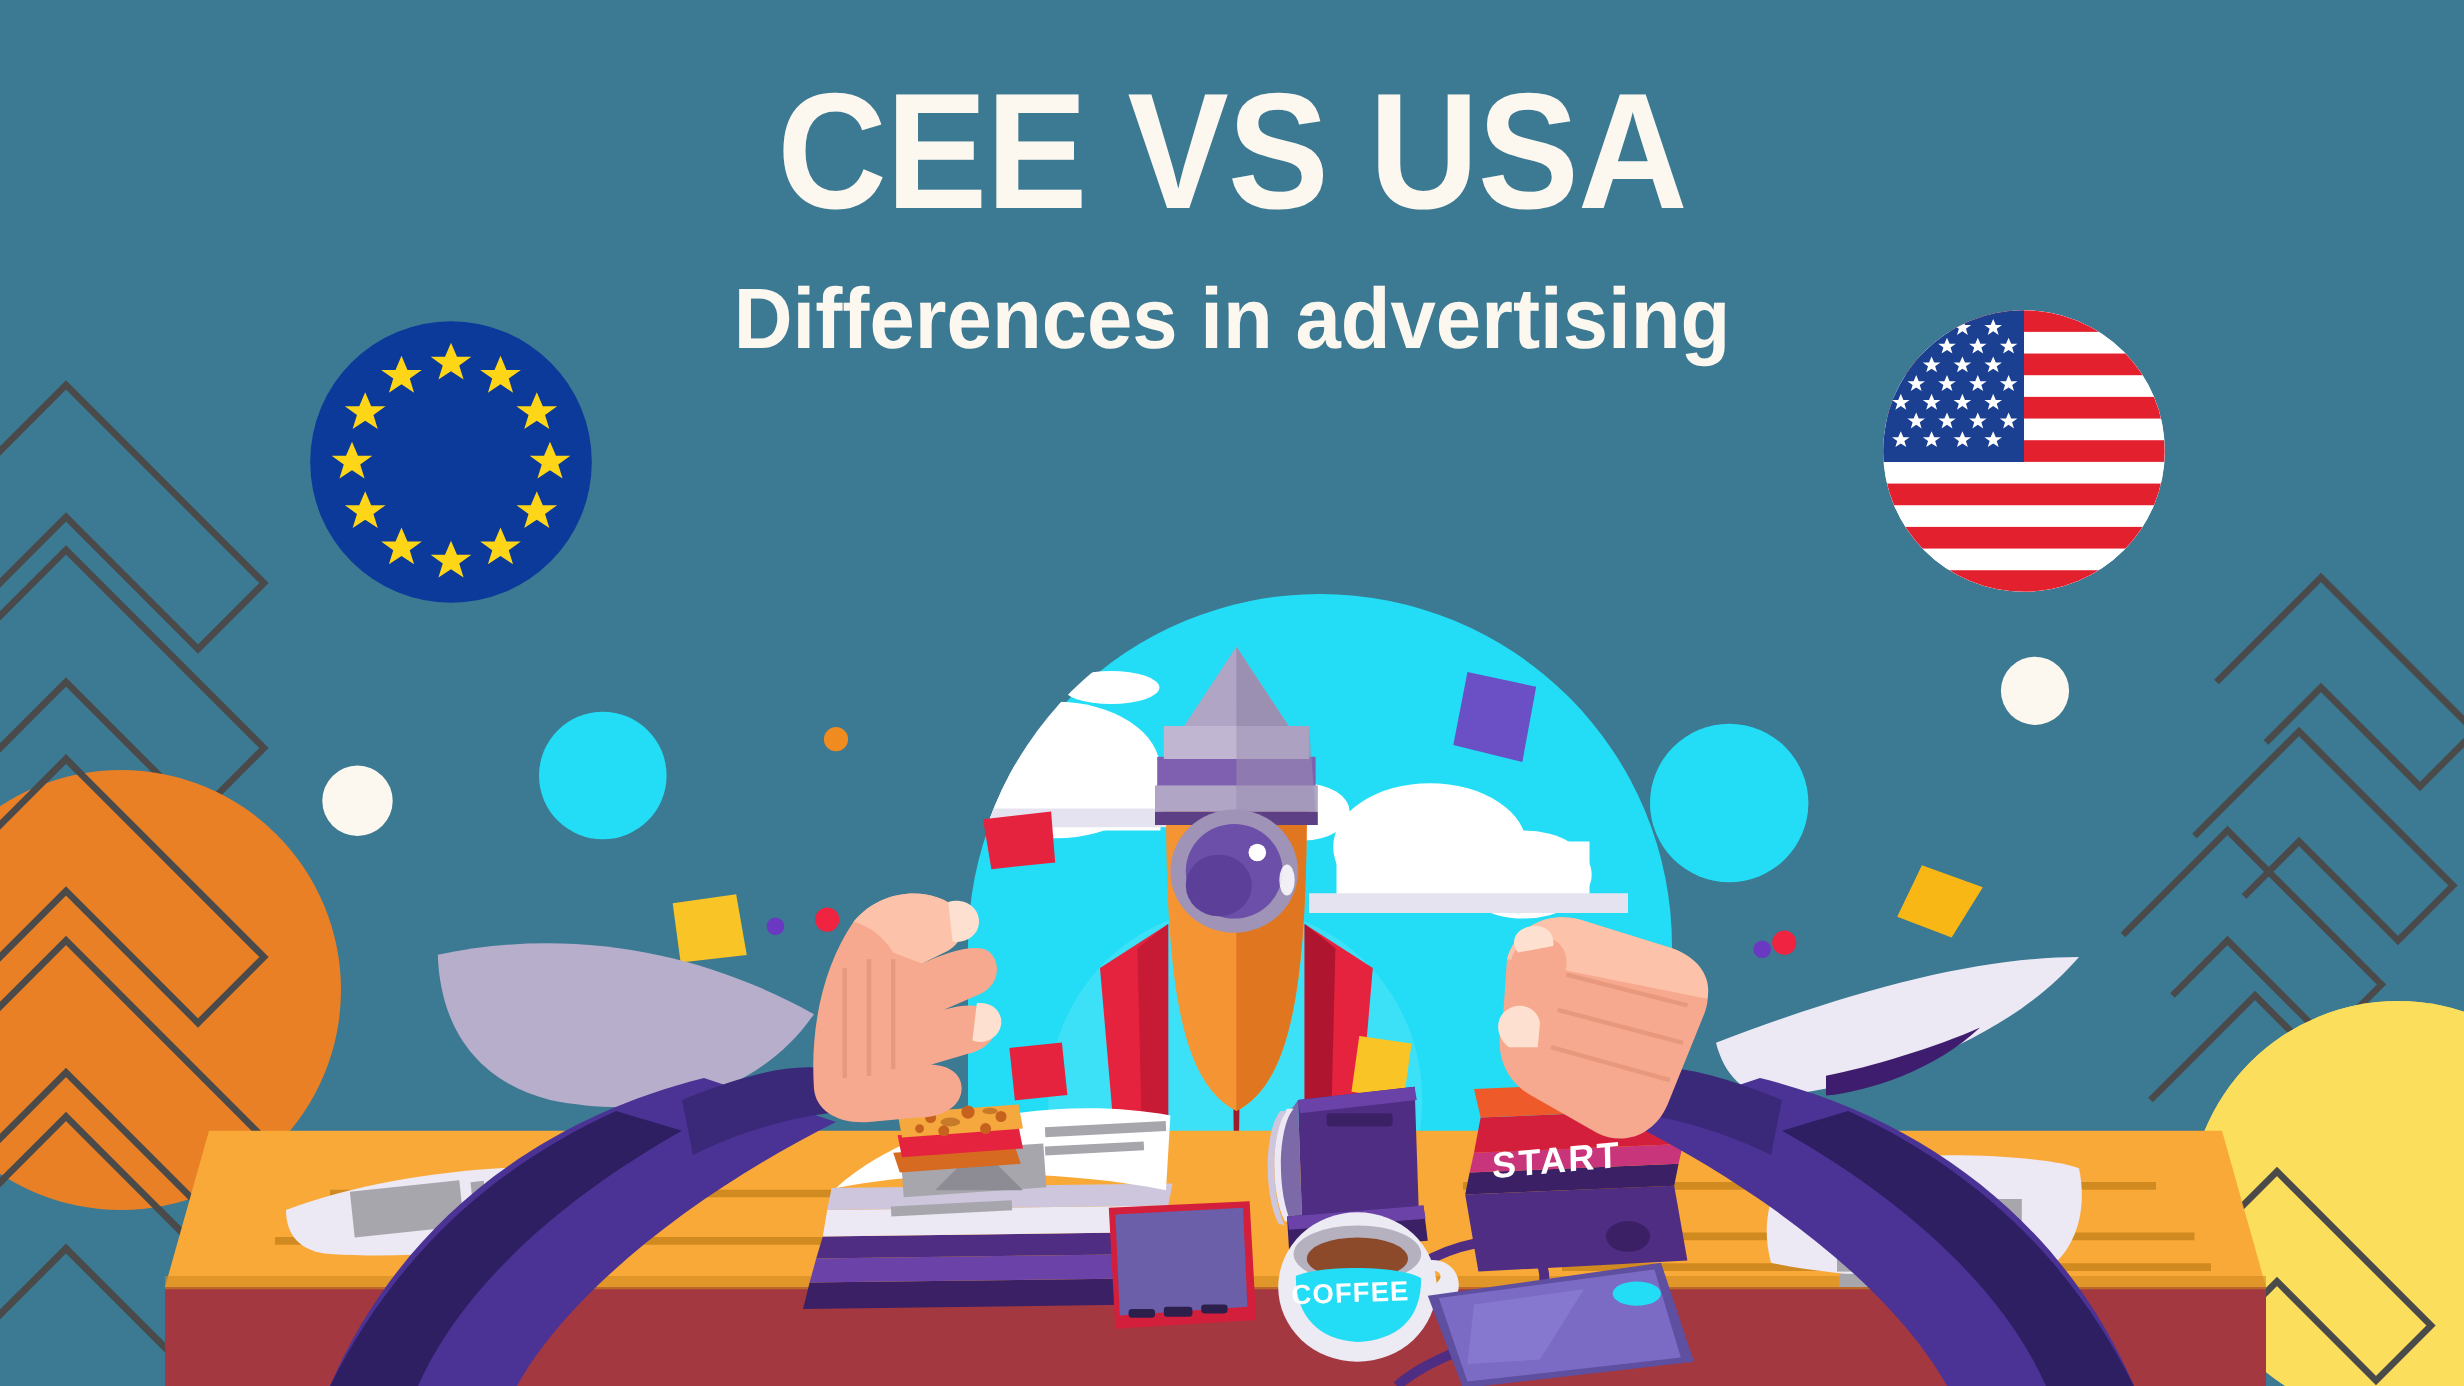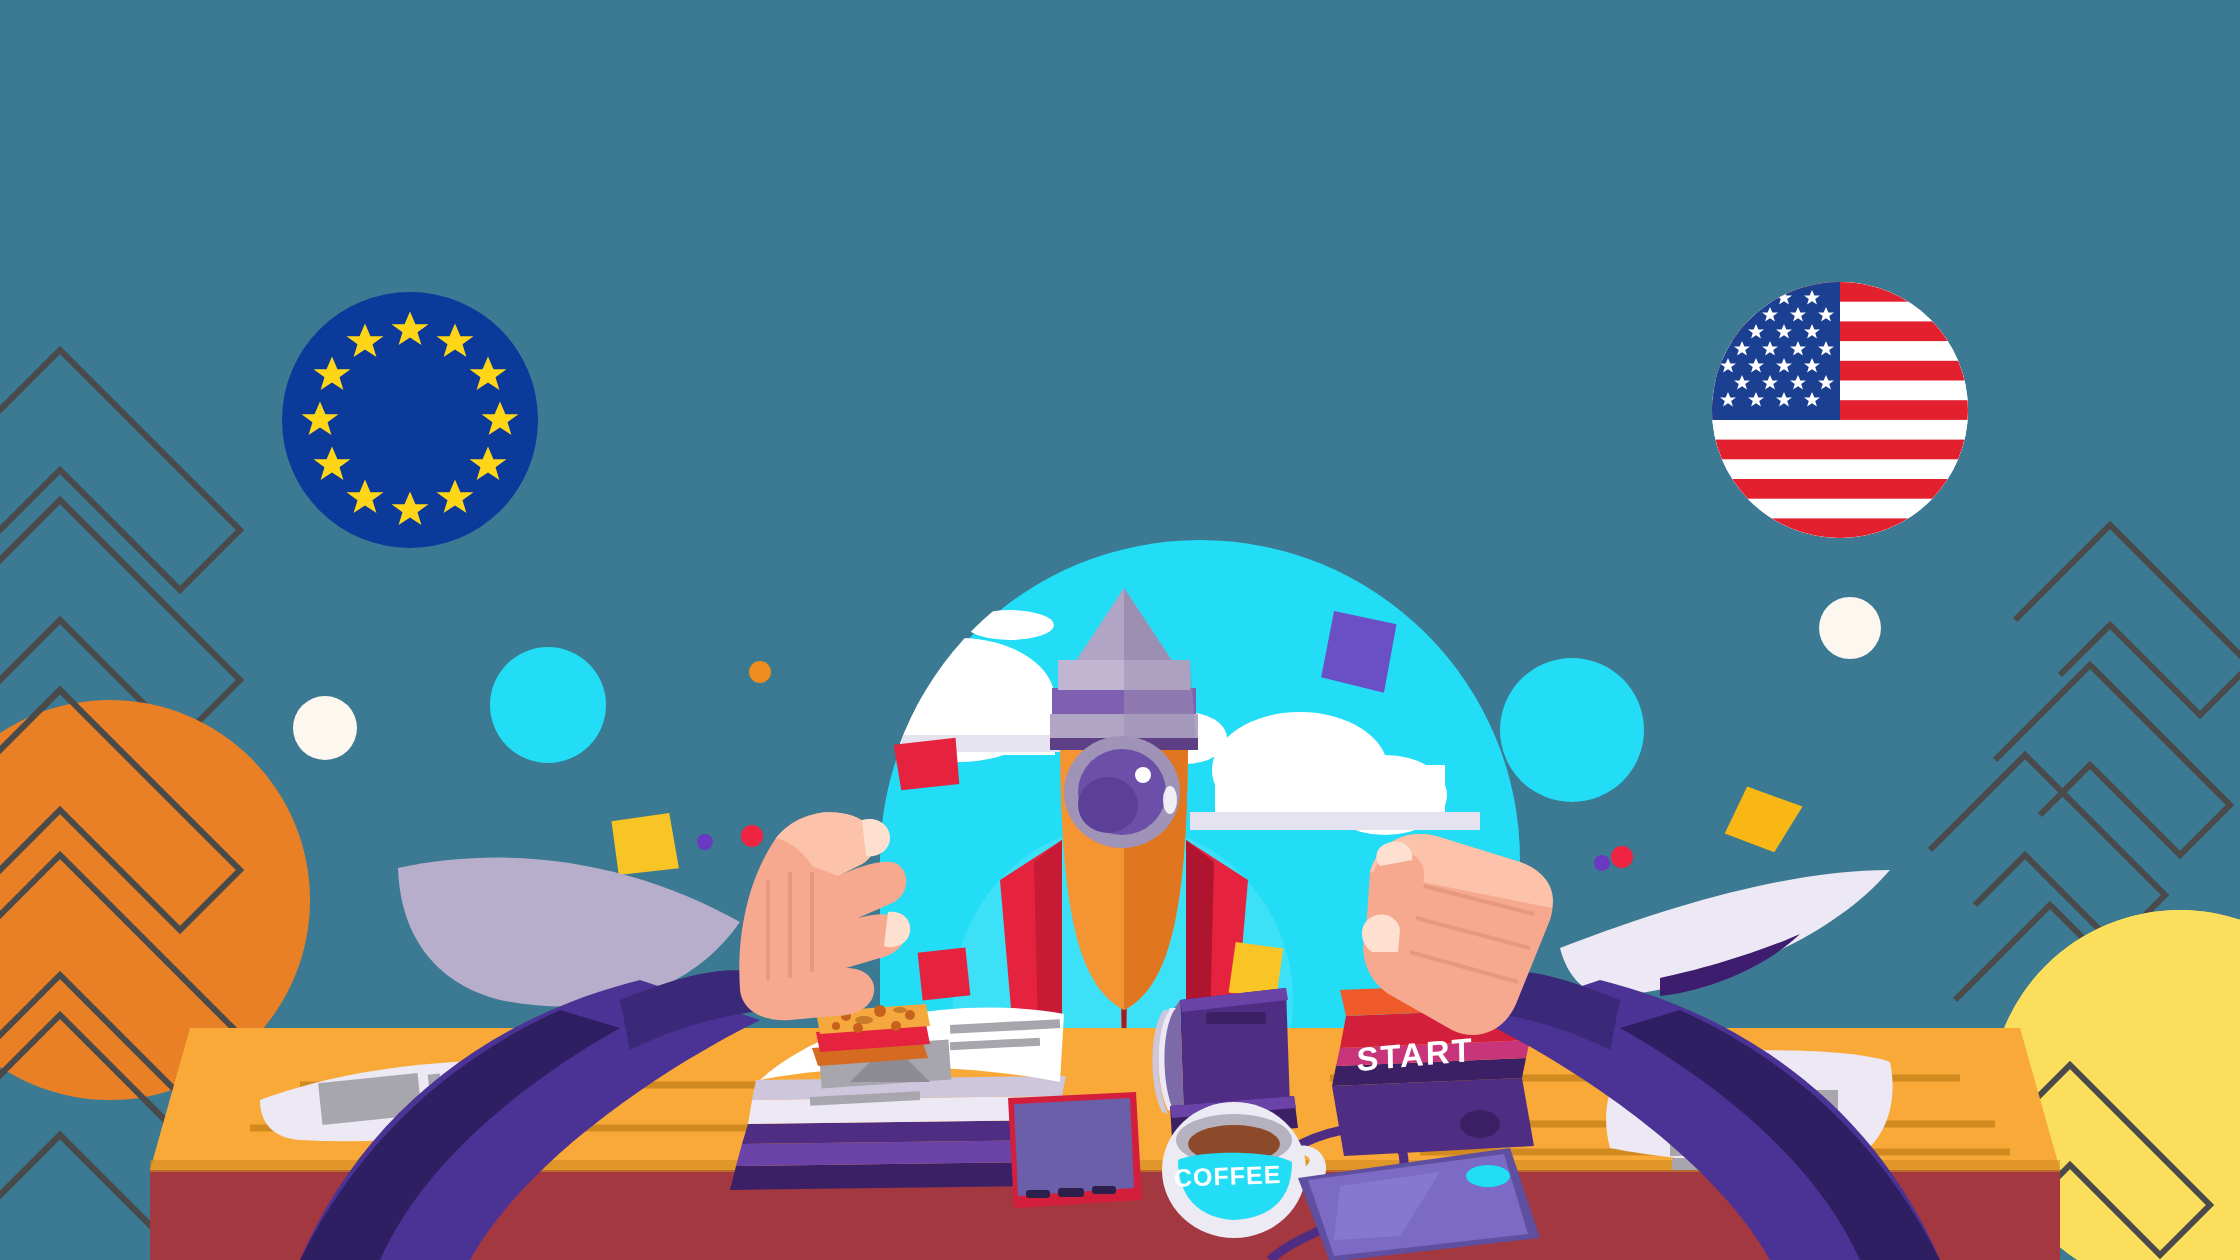--- a/index.html
+++ b/index.html
@@ -385,17 +385,21 @@
             <use href="#star5" transform="translate(1728,400) scale(0.80)"></use>
             <use href="#star5" transform="translate(1756,400) scale(0.80)"></use>
             <use href="#star5" transform="translate(1784,400) scale(0.80)"></use>
             <use href="#star5" transform="translate(1812,400) scale(0.80)"></use>
           </g>
         </g>
       </g>
     </g>
   </svg>
 
+  <div class="headline-wrap">
+    <div id="title">CEE VS USA</div>
+    <div id="subtitle">Differences in advertising</div>
+  </div>
 
   <div class="lbl-coffee">COFFEE</div>
   <div class="lbl-start">START</div>
 
 </div>
 
 </body></html>

